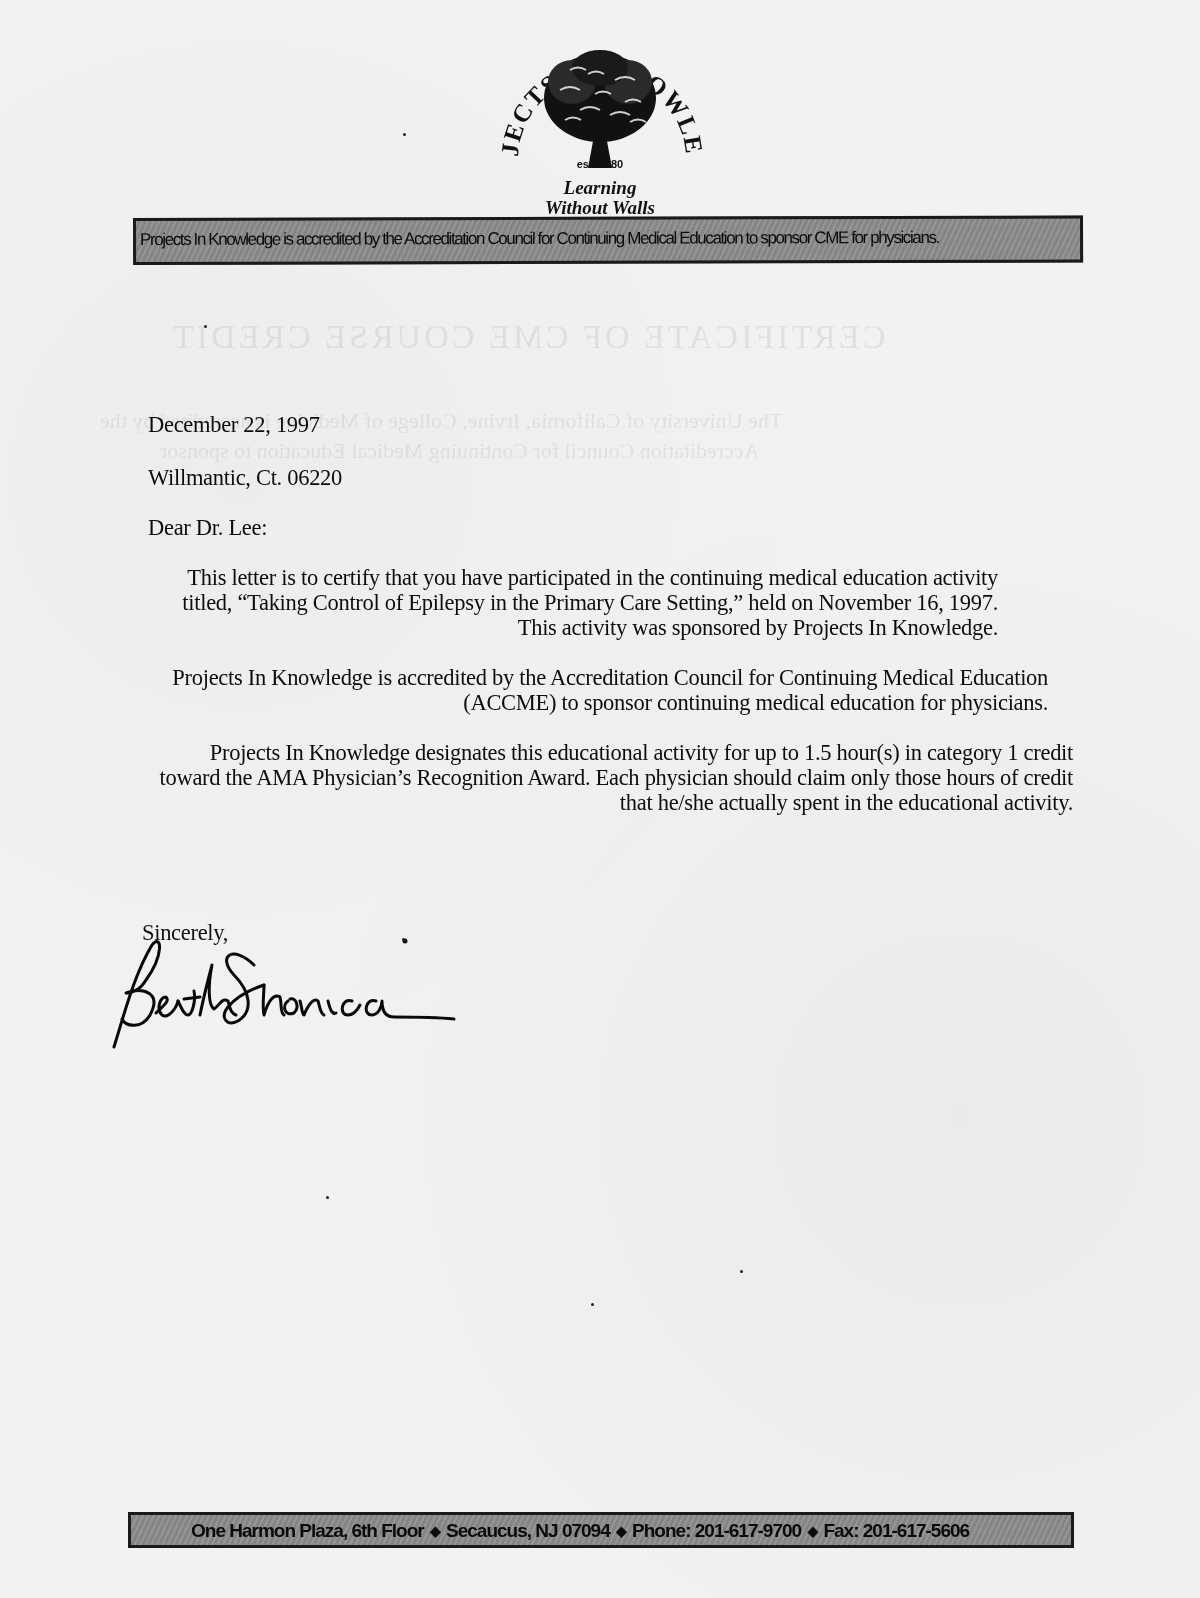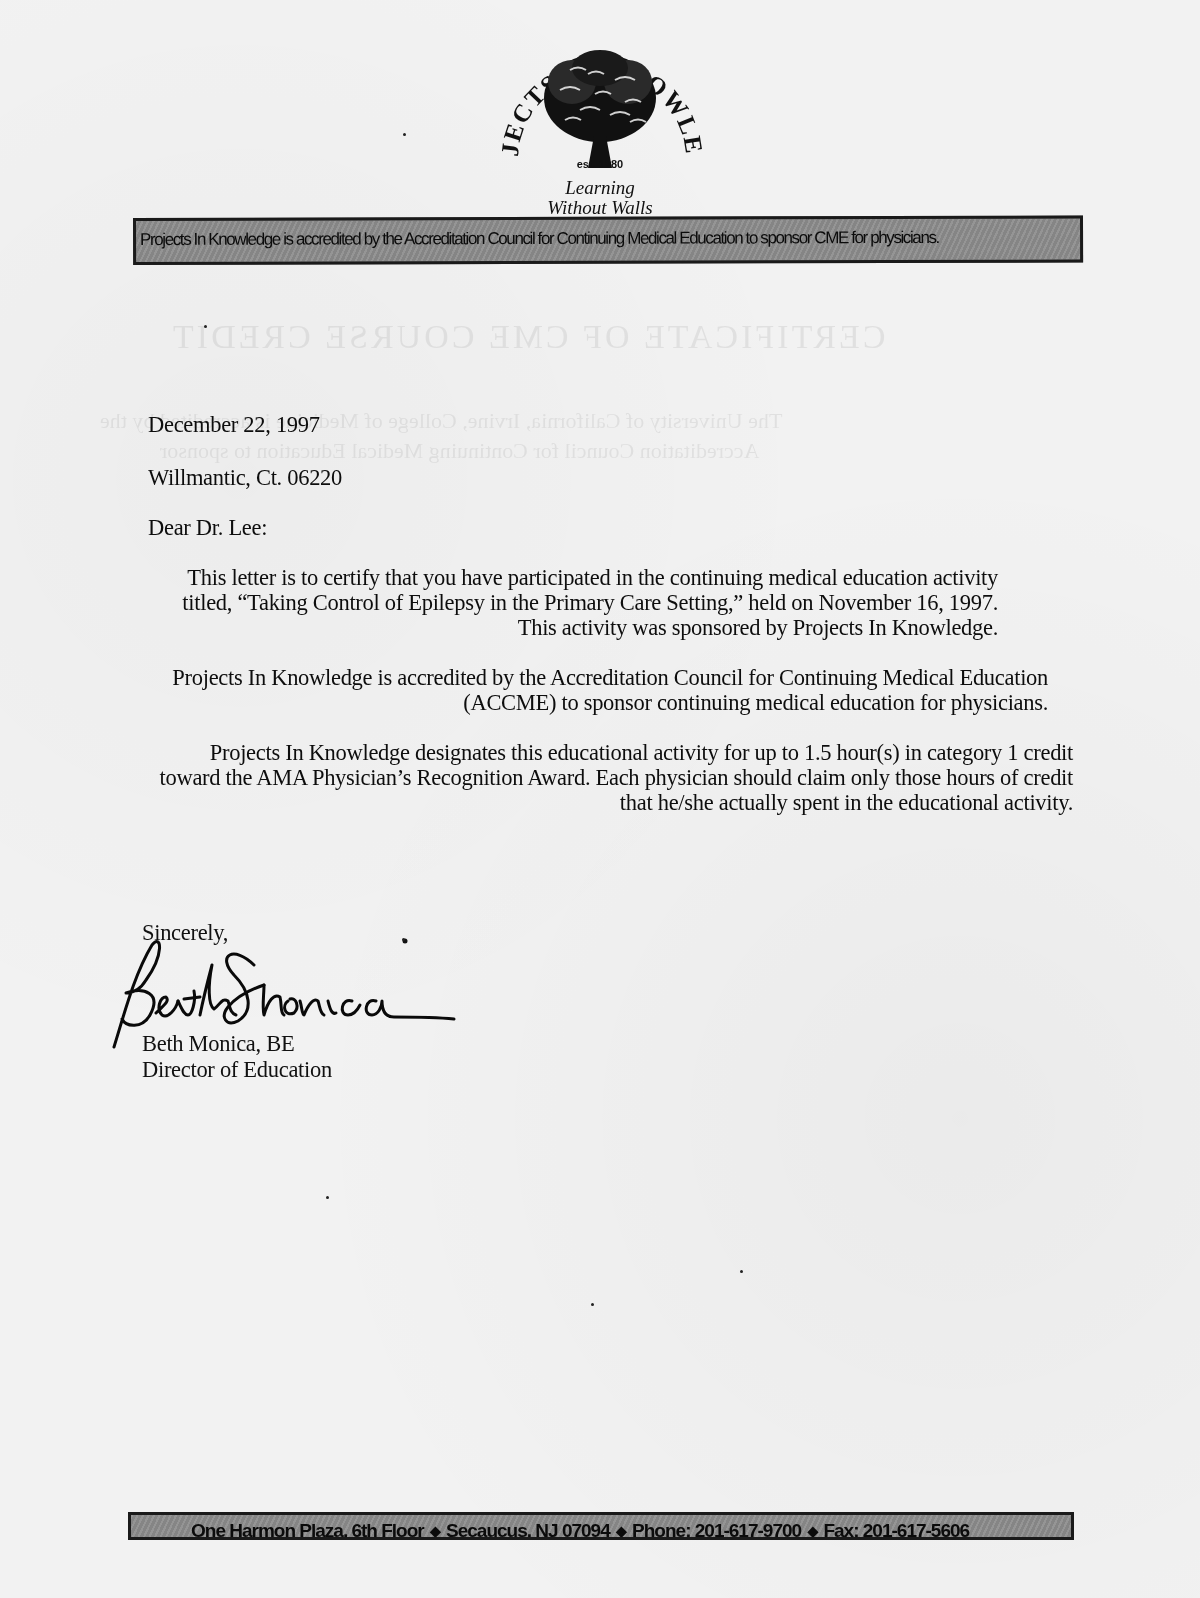--- a/index.html
+++ b/index.html
@@ -49,21 +49,21 @@
       font-family: "Liberation Sans", sans-serif;
       font-weight: bold;
       font-size: 11px;
       color: #111;
     }
     .logo-tagline {
       position: absolute;
       left: 0; width: 220px;
       text-align: center;
       font-family: "Liberation Serif", serif;
-      font-weight: normal;
+      font-weight: bold;
       font-style: italic;
       font-size: 19px;
       line-height: 20px;
       color: #111;
     }
     .logo-tagline.l1 { top: 168px; }
     .logo-tagline.l2 { top: 188px; }
 
     
     .bar {
@@ -86,21 +86,21 @@
       padding: 9px 0 0 4px;
       font-size: 17px;
       letter-spacing: -1.4px;
       transform: rotate(-0.15deg);
       transform-origin: left top;
     }
     .bottom-bar {
       left: 128px;
       top: 1512px;
       width: 946px;
-      height: 28px;
+      height: 36px;
       padding: 5px 0 0 60px;
       font-size: 19px;
       letter-spacing: -1px;
       font-weight: bold;
     }
     .bottom-bar .sep {
       display: inline-block;
       margin: 0 2px;
       font-size: 14px;
       vertical-align: 1px;
@@ -226,24 +226,20 @@
 
       <path d="M184 66 C 178 70, 180 82, 190 78 C 196 72, 192 62, 186 64"></path>
       <path d="M196 66 C 198 72, 198 80, 200 80 C 204 70, 210 62, 214 66 C 216 72, 216 78, 220 80"></path>
       <path d="M224 66 C 226 74, 228 80, 232 78"></path>
       <path d="M248 66 C 238 62, 234 80, 244 80 C 250 80, 254 74, 256 70"></path>
       <path d="M272 66 C 262 62, 258 80, 268 80 C 274 80, 278 72, 278 66 C 278 74, 280 82, 290 82 C 310 82, 330 82, 350 84"></path>
     </g>
     <circle cx="301" cy="6" r="2.5" fill="#111"></circle>
   </svg>
 
-  <div class="signer">
-    <p>Beth Monica, BE</p>
-    <p>Director of Education</p>
-  </div>
 
   <div class="bar bottom-bar">
     <span>One Harmon Plaza, 6th Floor</span>
     <span class="sep">◆</span>
     <span>Secaucus, NJ 07094</span>
     <span class="sep">◆</span>
     <span>Phone: 201-617-9700</span>
     <span class="sep">◆</span>
     <span>Fax: 201-617-5606</span>
   </div>

